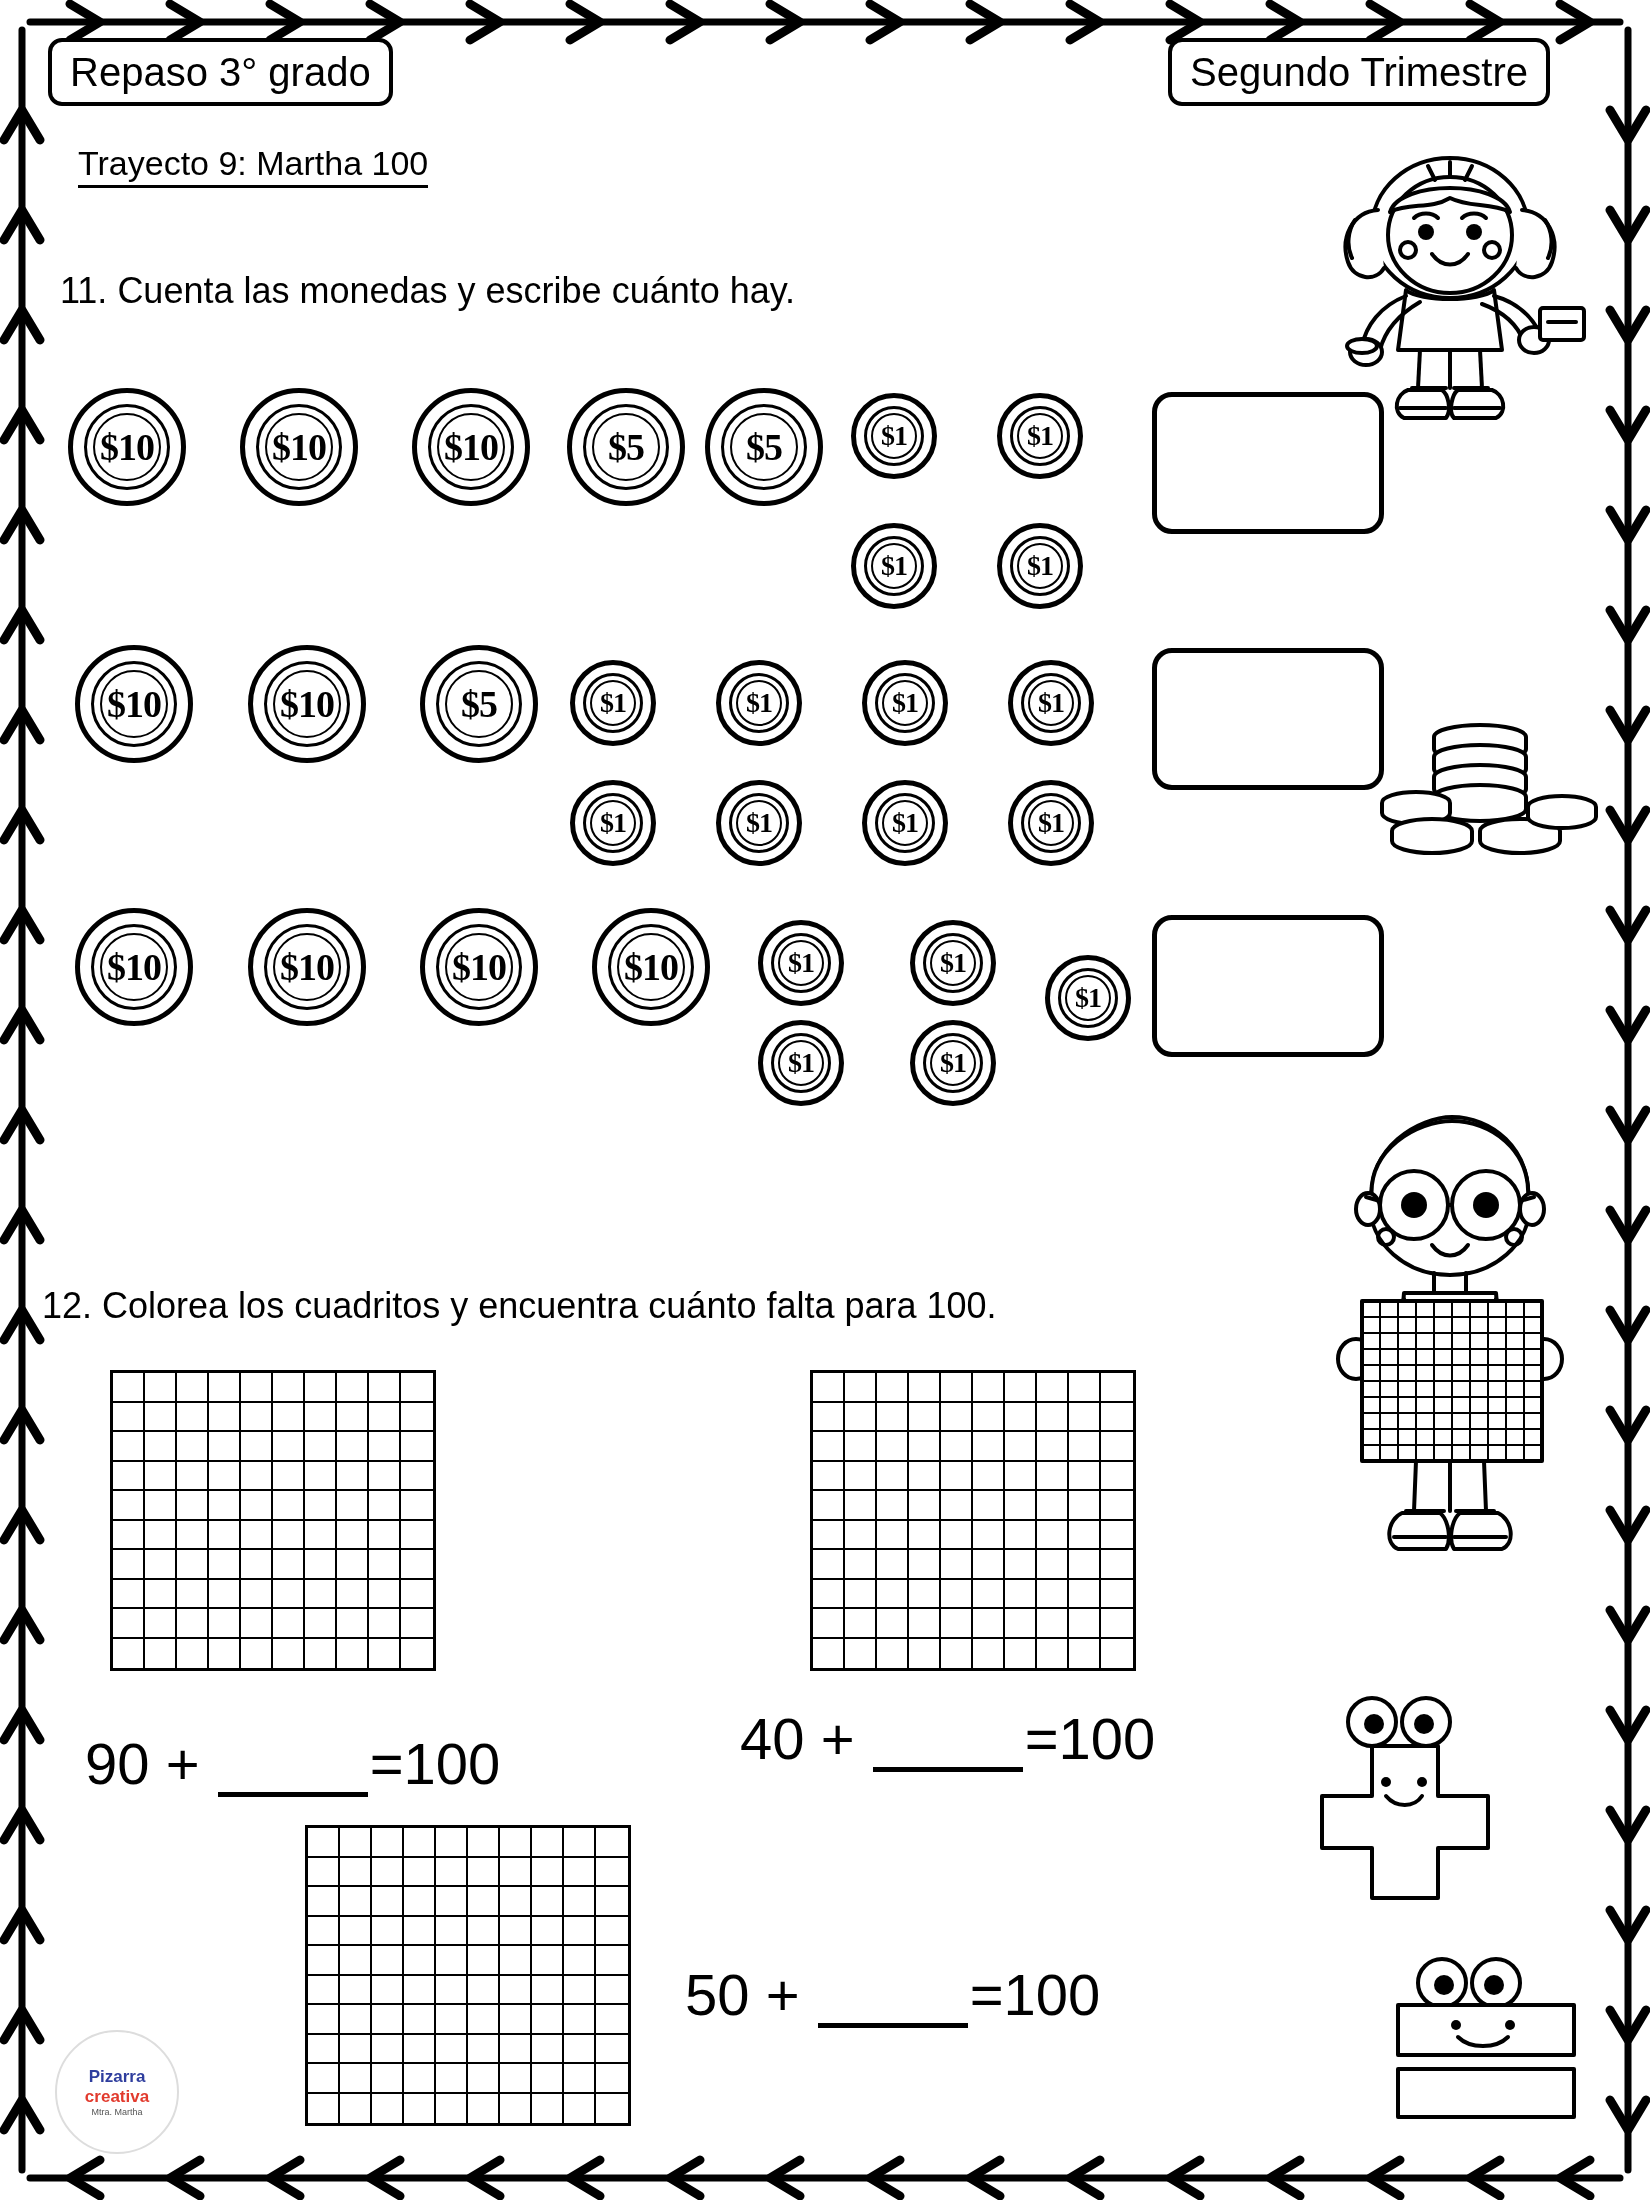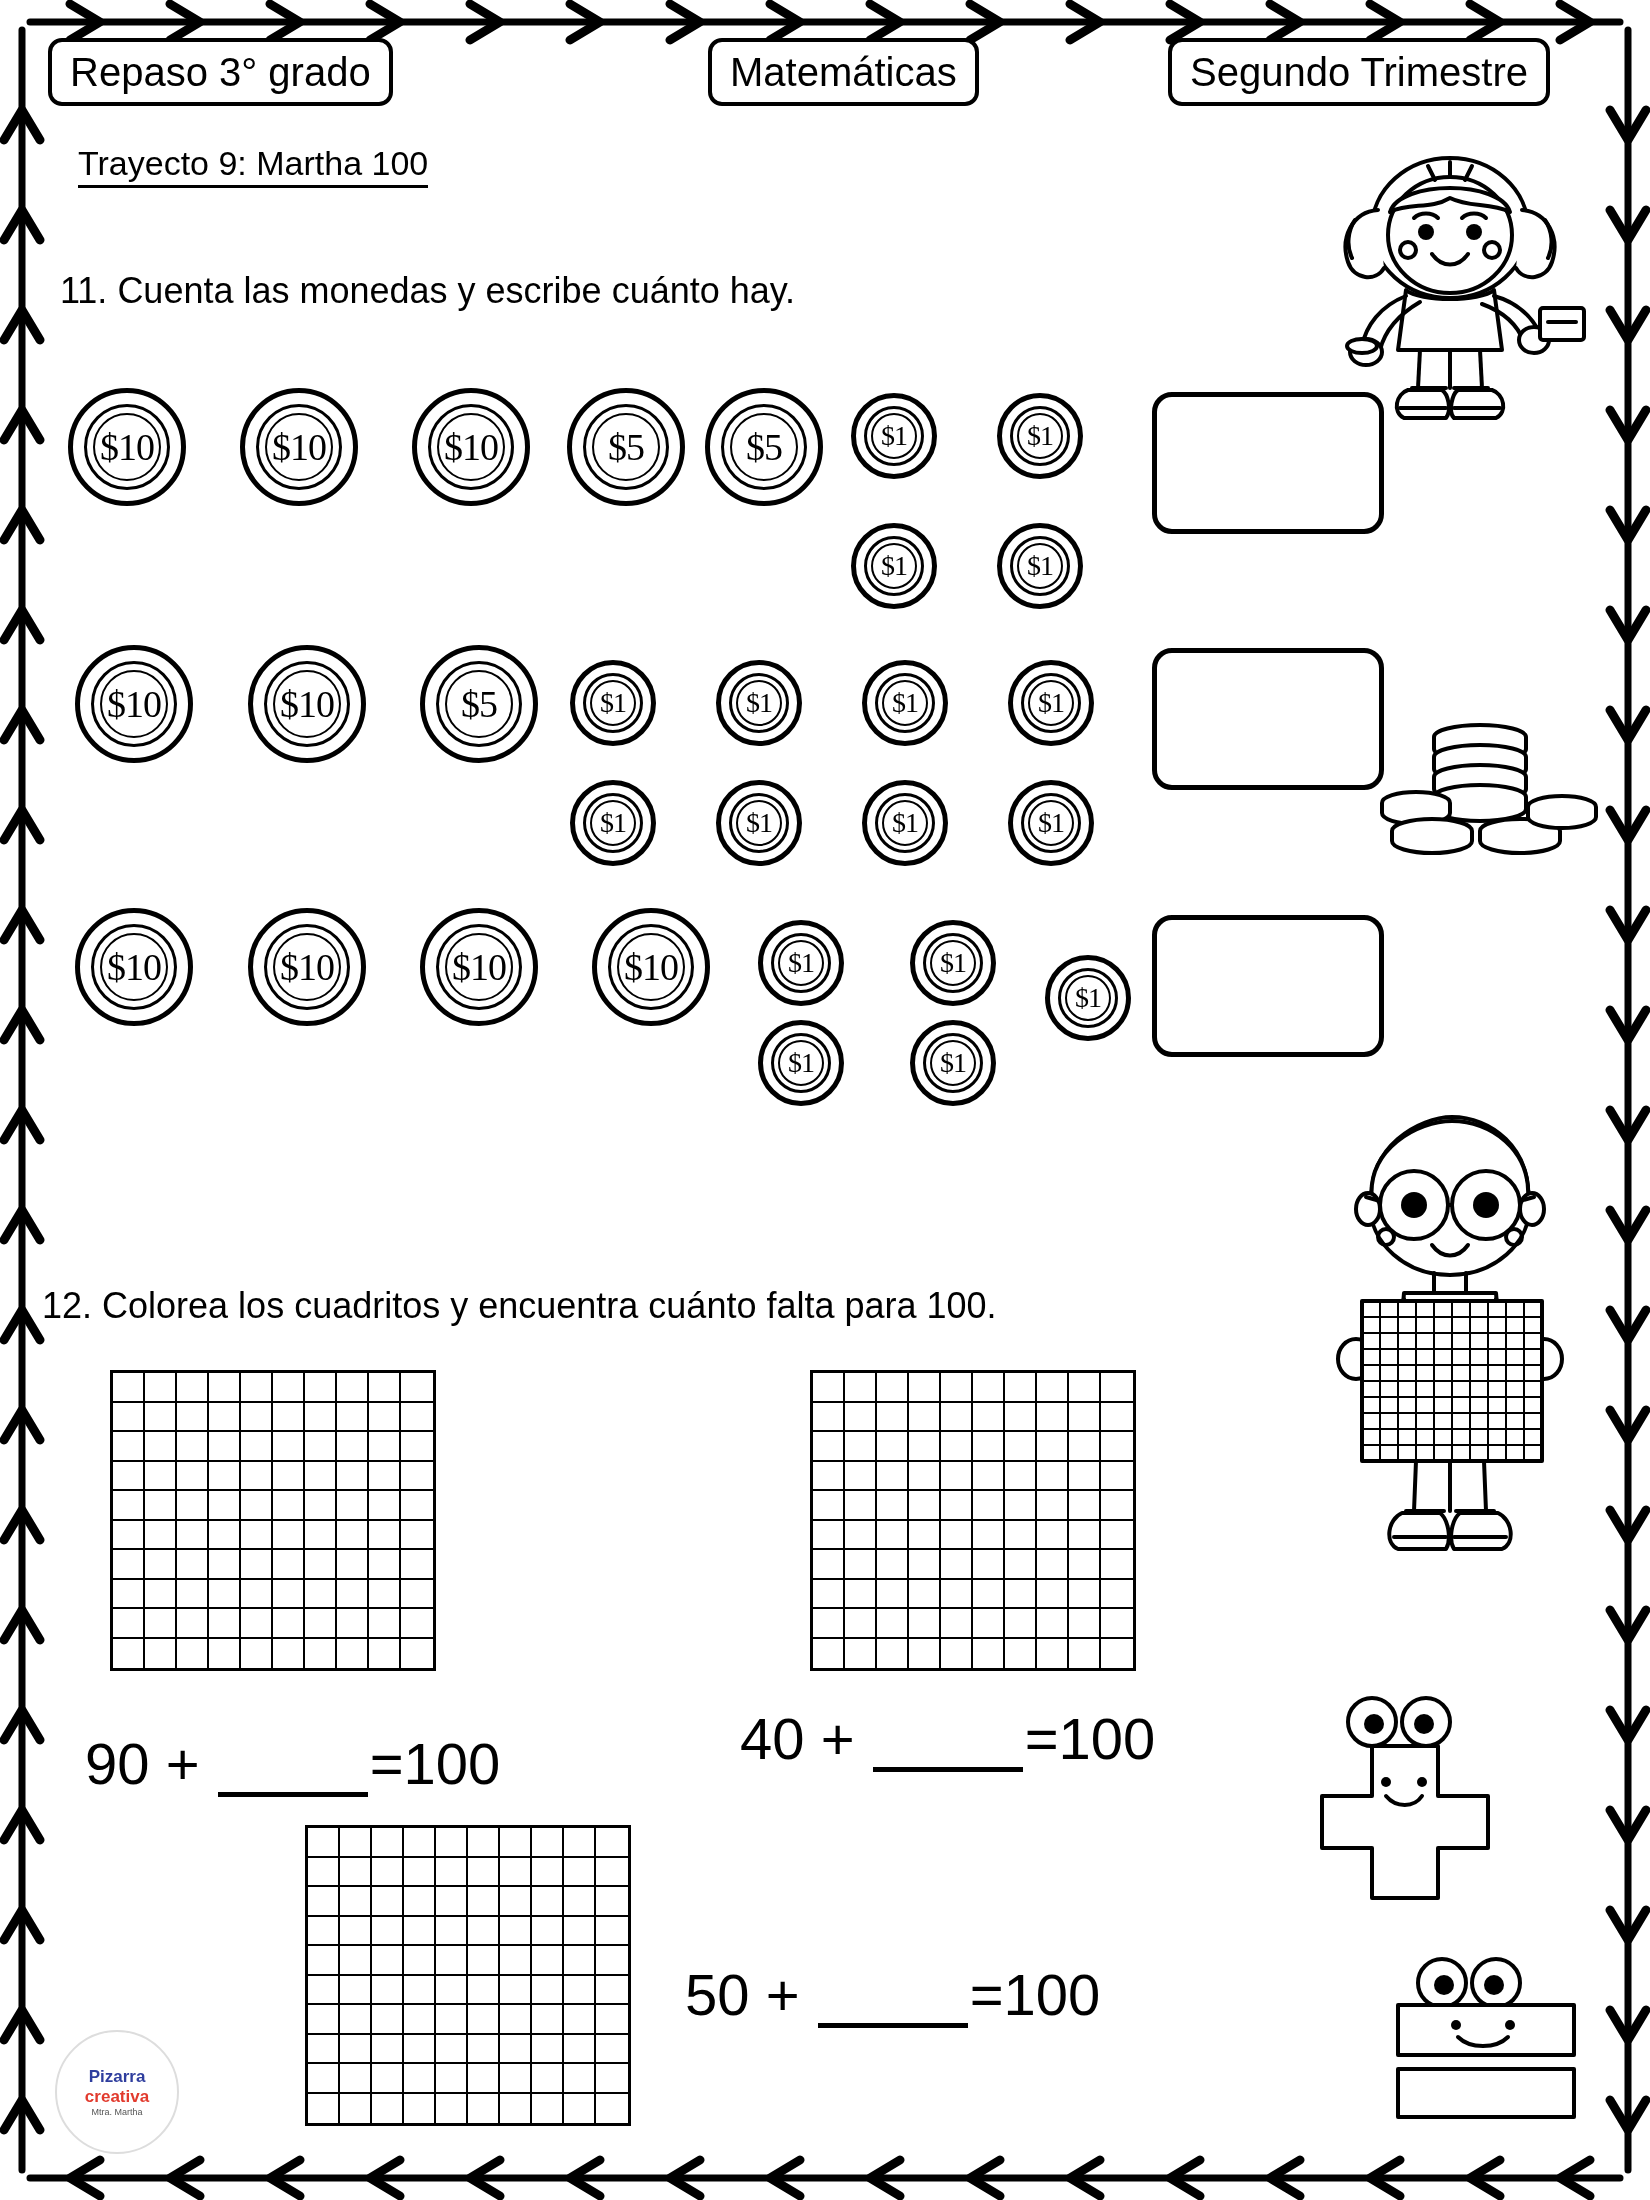--- a/index.html
+++ b/index.html
@@ -71,21 +71,21 @@
   }
   .coin .ring{
     position:absolute;
     border-radius:50%;
     border:2px solid #000;
     box-sizing:border-box;
   }
   .coin .val{
     position:relative;
     font-family:"Liberation Serif", serif;
-    font-weight:normal;
+    font-weight:bold;
     z-index:3;
     letter-spacing:-1px;
   }
   .coin.big{width:118px;height:118px;}
   .coin.big .inner{inset:11px;}
   .coin.big .ring{inset:20px;}
   .coin.big .val{font-size:38px;}
   .coin.small{width:86px;height:86px;}
   .coin.small .inner{inset:8px;}
   .coin.small .ring{inset:15px;}
@@ -250,21 +250,20 @@
           <path d="M1610,1910 L1628,1940 L1646,1910"></path>
             <path d="M1610,2010 L1628,2040 L1646,2010"></path>
           <path d="M1610,2100 L1628,2130 L1646,2100"></path>
         </g>
       </g>
     </svg>
   </div>
 
   <div class="header">
     <div class="pill" id="pill-repaso">Repaso 3° grado</div>
-    <div class="pill" id="pill-materia">Matemáticas</div>
     <div class="pill" id="pill-trimestre">Segundo Trimestre</div>
   </div>
   <div class="trayecto">Trayecto 9: Martha 100</div>
 
   <div class="instruction" id="q11-text">11. Cuenta las monedas y escribe cuánto hay.</div>
 
   <div class="coin big" style="left:68px;top:388px;">
     <span class="inner"></span>
     <span class="ring"></span>
     <span class="val">$10</span>

